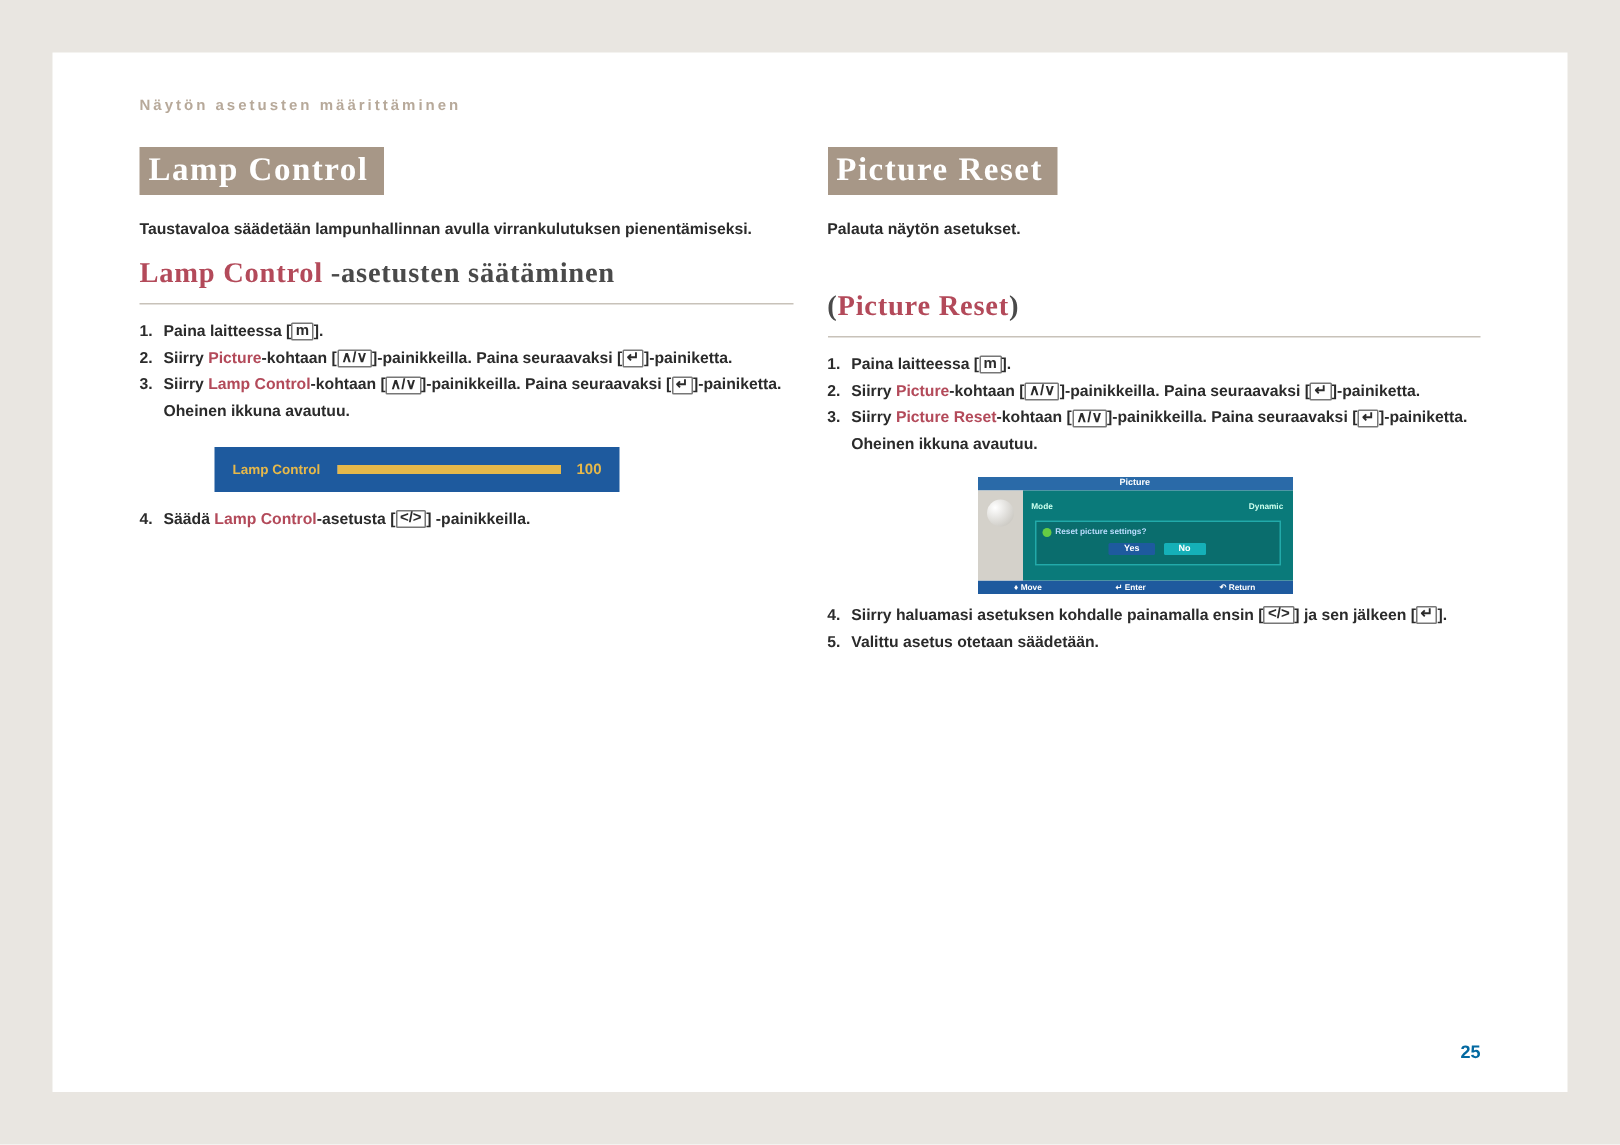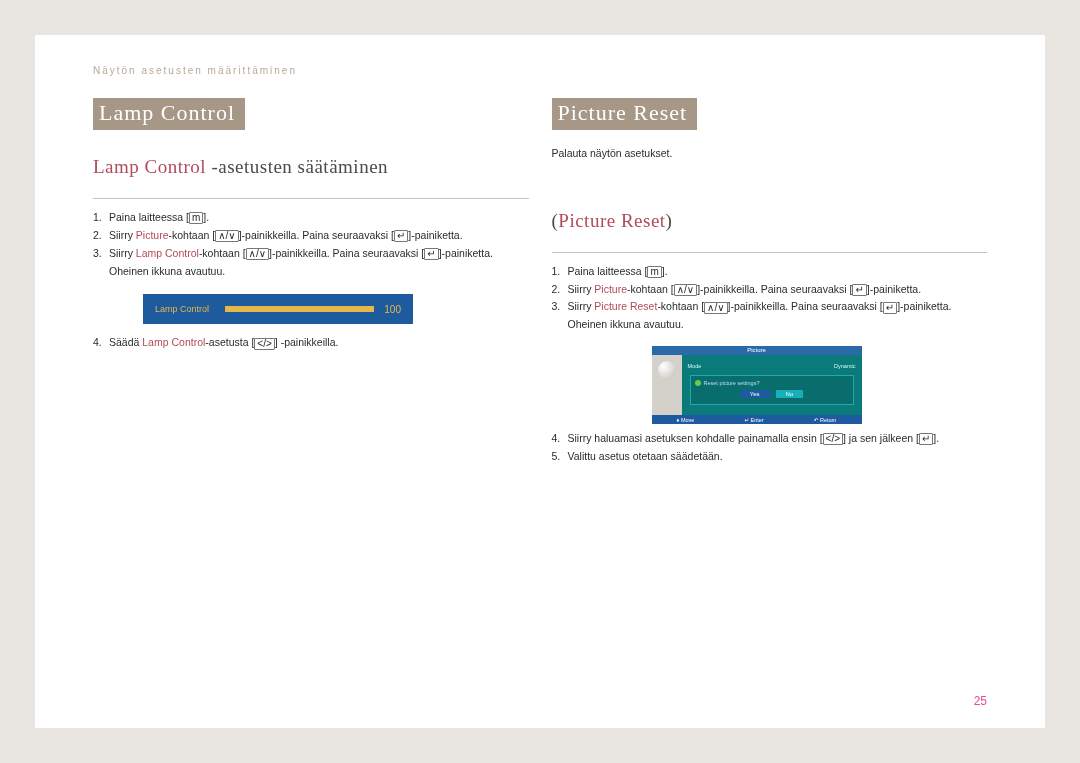--- a/index.html
+++ b/index.html
@@ -8,40 +8,41 @@
     font-family: Arial, Helvetica, sans-serif;
     color:#2b2b2b;
   }
   .page {
     width:1010px; height:693px;
     margin:35px auto;
     background:#ffffff;
     box-sizing:border-box;
     padding:30px 58px 20px 58px;
     position:relative;
+    font-weight:bold;
   }
   .header-text {
     font-size:10px; letter-spacing:2px; color:#b7a99a;
   }
   .columns { display:flex; gap:23px; margin-top:22px; }
   .col { flex:1; min-width:0; }
   .tag {
     display:inline-block;
     background:#a79787;
     color:#fff;
     font-size:22px;
     padding:2px 10px 4px 6px;
     letter-spacing:1px;
     font-family: Georgia, 'Times New Roman', serif;
   }
   .intro { font-size:10.5px; margin-top:16px; line-height:1.5; }
   .subhead {
     font-size:19px; color:#4a4a4a;
     border-bottom:1px solid #c8c2b9;
-    padding-bottom:20px; margin-top:26px;
+    padding-bottom:8px; margin-top:10px;
     letter-spacing:0.5px;
     font-family: Georgia, 'Times New Roman', serif;
   }
   .subhead .hl { color:#b34a5a; }
   .steps { list-style:none; padding:0; margin:10px 0 0 0; }
   .steps li {
     font-size:10.5px; line-height:1.7;
     padding-left:16px;
     position:relative;
   }
@@ -88,33 +89,34 @@
   }
   .osd-pic .dialog .msg{font-size:5.5px;color:#bdf;display:flex;align-items:center;gap:3px;}
   .osd-pic .dialog .msg .dot{width:6px;height:6px;background:#6c4;border-radius:50%;display:inline-block;}
   .osd-pic .btns{display:flex;gap:6px;justify-content:center;margin-top:4px;}
   .osd-pic .btn{font-size:6px;padding:1px 10px;border-radius:1px;}
   .osd-pic .btn.yes{background:#1e5a9e;color:#fff;}
   .osd-pic .btn.no{background:#15b0b8;color:#fff;}
   .osd-pic .foot{height:9px;background:#1e5a9e;display:flex;justify-content:space-around;align-items:center;color:#fff;font-size:5.5px;}
   .pagenum {
     position:absolute; bottom:20px; right:58px;
-    font-size:12px; color:#ec4899;margin-top:12px;
+    font-size:12px; color:#0369a1;margin-top:12px;
   }
 </style>
 </head>
 <body>
 
 <div class="page">
   <div class="header-text">Näytön asetusten määrittäminen</div>
 
   <div class="columns">
 
     <div class="col">
       <div class="tag">Lamp Control</div>
+      <div class="intro">Taustavaloa säädetään lampunhallinnan avulla virrankulutuksen pienentämiseksi.</div>
       <div class="subhead">
         <span class="hl">Lamp Control</span><span> -asetusten säätäminen</span>
       </div>
       <ol class="steps">
         <li><span class="num">1.</span>
           <span>Paina laitteessa [</span><span class="iconbox">m</span><span>].</span>
         </li>
         <li><span class="num">2.</span>
           <span>Siirry </span><span class="hl2">Picture</span><span>-kohtaan [</span><span class="iconbox">∧/∨</span><span>]-painikkeilla. Paina seuraavaksi [</span><span class="iconbox">↵</span><span>]-painiketta.</span>
         </li>

